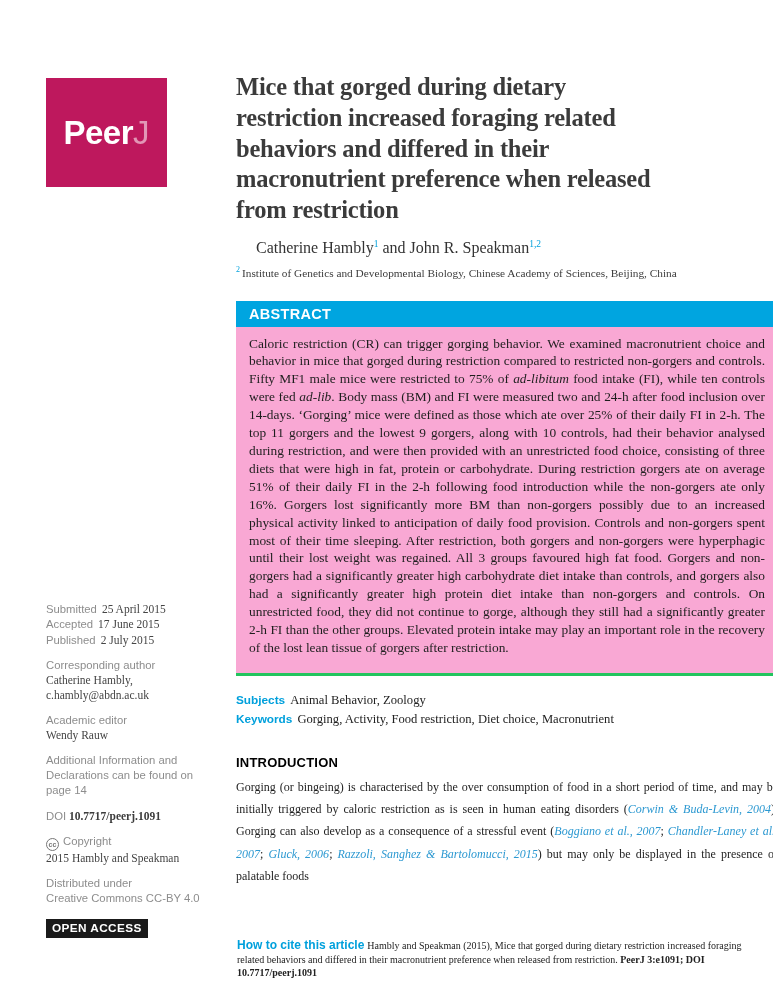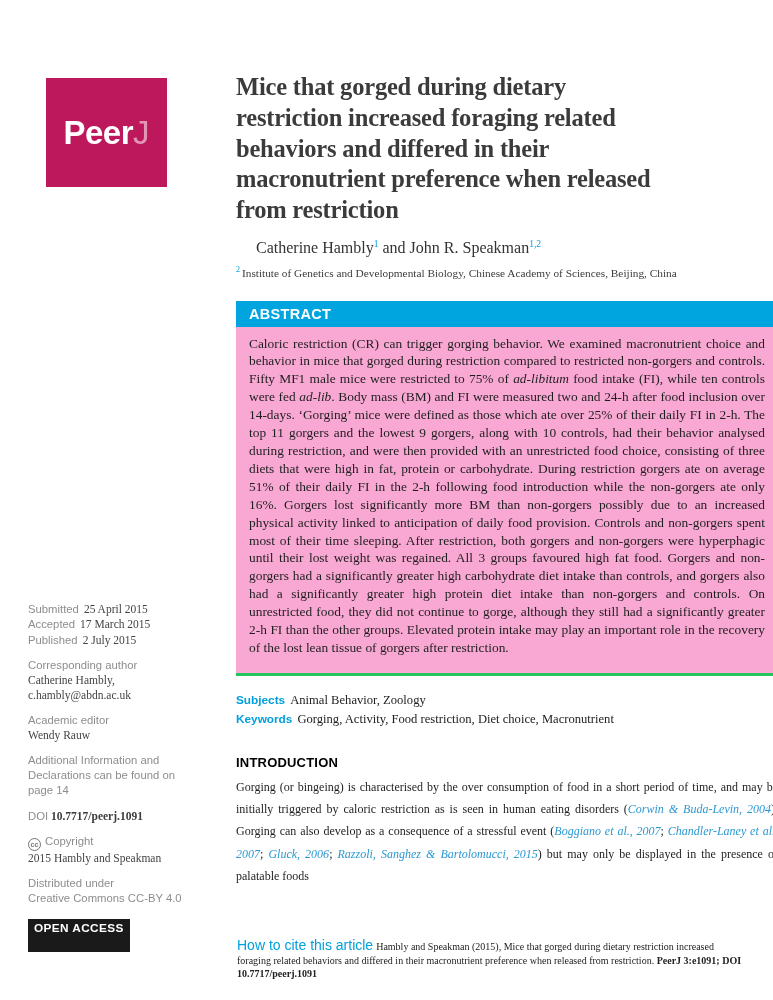--- a/index.html
+++ b/index.html
@@ -125,21 +125,21 @@
     margin-top: 6px;
     font-size: 12px;
     line-height: 22.3px;
     text-align: justify;
     color: #1e1e1e;
   }
 
   
   .sidebar {
     position: absolute;
-    left: 28px; top: 602px;
+    left: 46px; top: 602px;
     width: 172px;
     font-size: 11.3px;
   }
   .sb-block { margin-bottom: 10px; }
   .sb-label {
     font-family: "Liberation Sans", sans-serif;
     color: #8d8d8d;
     font-size: 11.3px;
     line-height: 15.2px;
   }
@@ -169,36 +169,36 @@
   }
   .open-access {
     display: inline-block;
     margin-top: 3px;
     background: #1a1a1a;
     color: #ffffff;
     font-family: "Liberation Sans", sans-serif;
     font-weight: 700;
     font-size: 11.8px;
     letter-spacing: 0.4px;
-    padding: 2px 6px 17px 6px;
+    padding: 2px 6px 3px 6px;
   }
 
   
   .footer {
     position: absolute;
     left: 237px; top: 939px;
     width: 506px;
     font-size: 10px;
     line-height: 13.5px;
     color: #222;
   }
   .footer .cite-label {
     font-family: "Liberation Sans", sans-serif;
-    font-weight: 400;
-    font-size: 14px;
+    font-weight: 700;
+    font-size: 12px;
     color: #00a0dc;
     margin-right: 3px;
     margin-top: 32px;
   }
   .footer .cite-ref { font-weight: 700; }
 </style>
 </head>
 <body>
 
 <div class="page">
@@ -244,21 +244,21 @@
 
     <div class="section-heading">INTRODUCTION</div>
     <div class="section-para"><span>Gorging (or bingeing) is characterised by the over consumption of food in a short period of time, and may be initially triggered by caloric restriction as is seen in human eating disorders (</span><span class="seg-link">Corwin &amp; Buda-Levin, 2004</span><span>). Gorging can also develop as a consequence of a stressful event (</span><span class="seg-link">Boggiano et al., 2007</span><span>; </span><span class="seg-link">Chandler-Laney et al., 2007</span><span>; </span><span class="seg-link">Gluck, 2006</span><span>; </span><span class="seg-link">Razzoli, Sanghez &amp; Bartolomucci, 2015</span><span>) but may only be displayed in the presence of palatable foods</span></div>
 
   </div>
 
   <div class="sidebar">
 
     <div class="sb-block">
       <div class="date-row"><span class="sb-label">Submitted</span><span class="sb-serif">25 April 2015</span></div>
-      <div class="date-row"><span class="sb-label">Accepted</span><span class="sb-serif">17 March 2015</span></div>
+      <div class="date-row"><span class="sb-label">Accepted</span><span class="sb-serif">17 June 2015</span></div>
       <div class="date-row"><span class="sb-label">Published</span><span class="sb-serif">2 July 2015</span></div>
     </div>
 
     <div class="sb-block">
       <div class="sb-label">Corresponding author</div>
       <div class="sb-serif">Catherine Hambly,</div>
       <div class="sb-serif">c.hambly@abdn.ac.uk</div>
     </div>
 
     <div class="sb-block">

